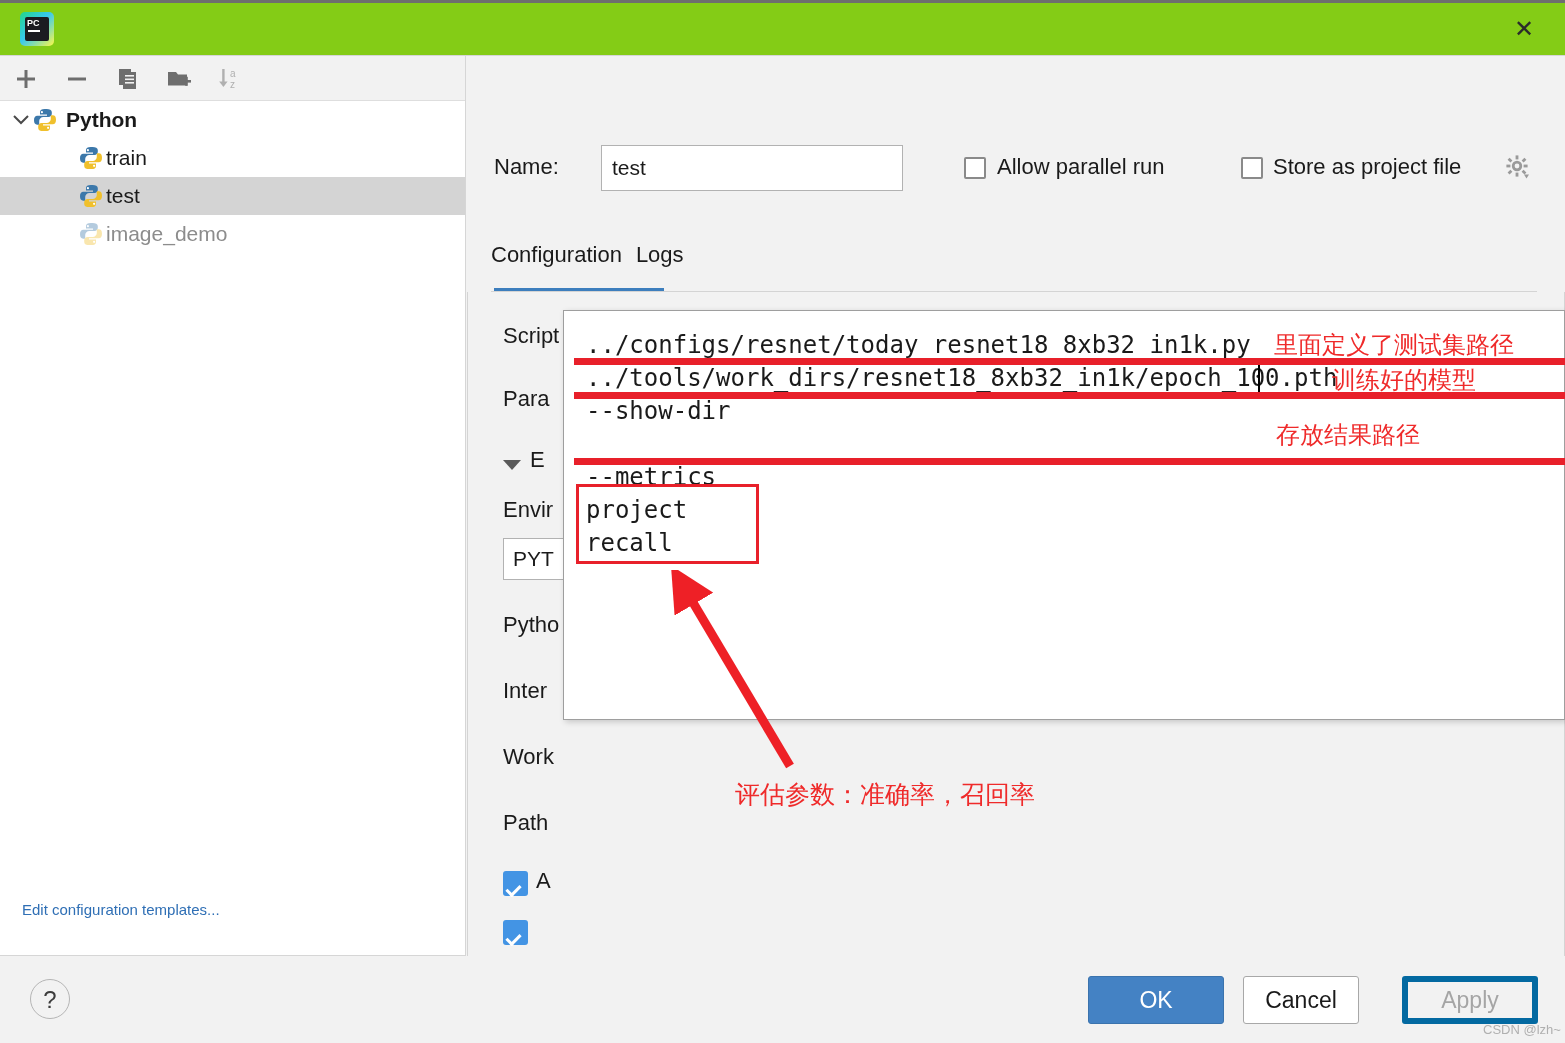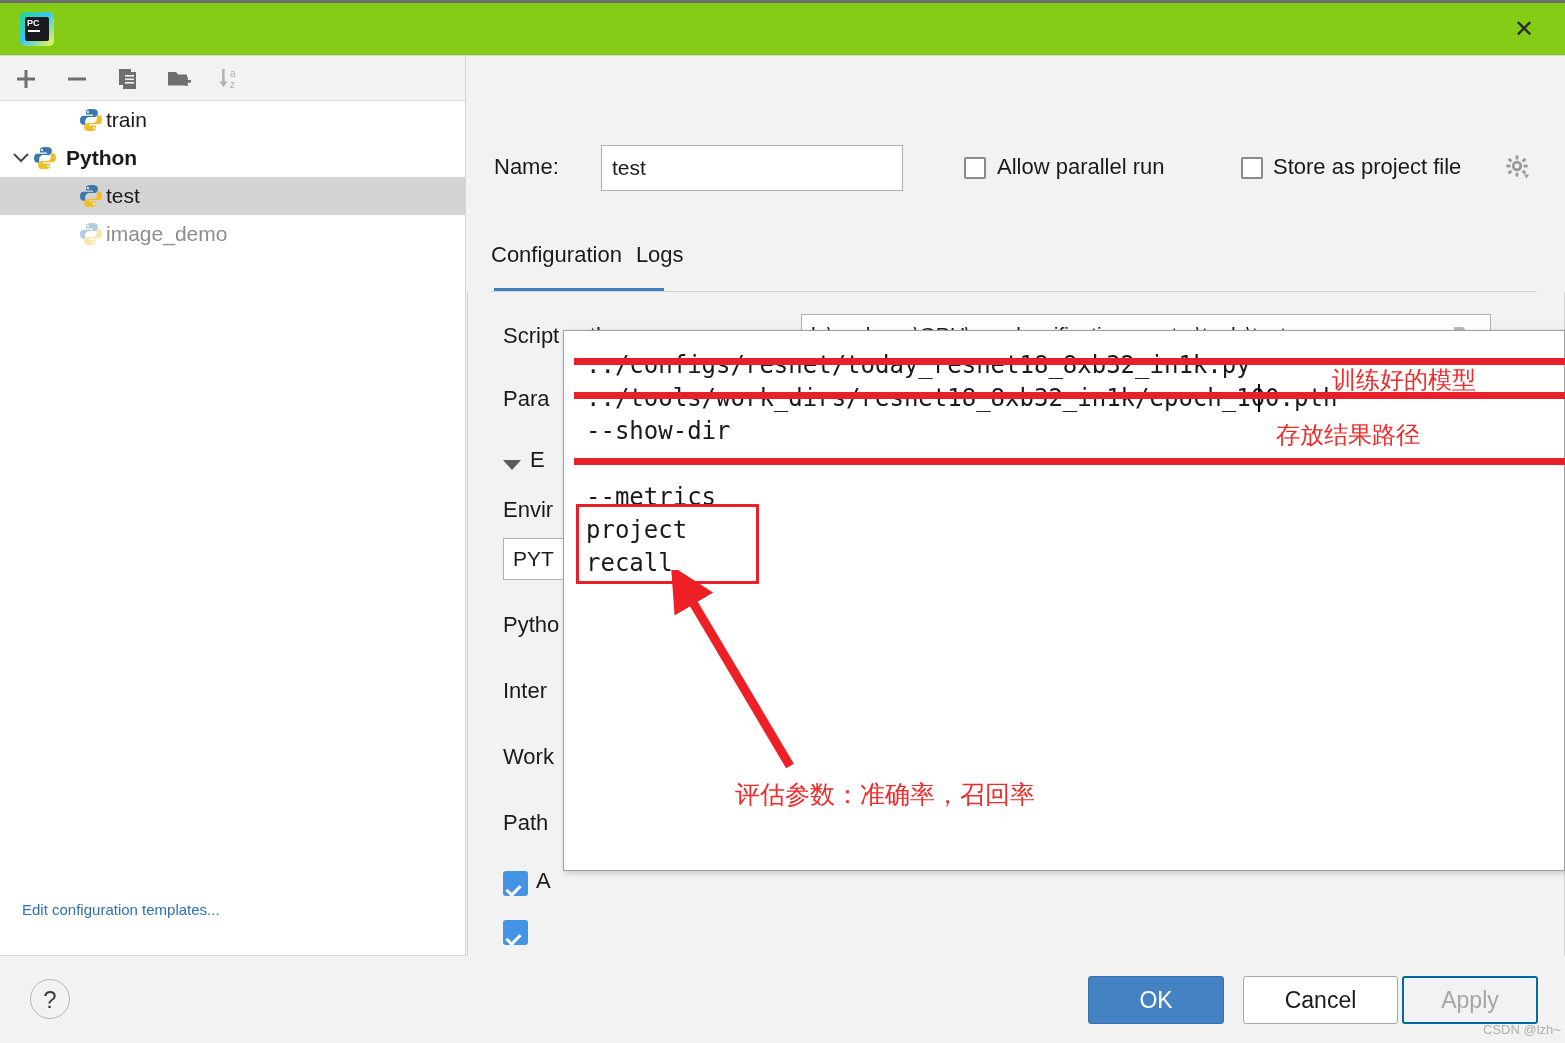--- a/index.html
+++ b/index.html
@@ -289,27 +289,26 @@
     background: #cfcfcf;
     border: 1px solid #bdbdbd;
     box-sizing: border-box;
     cursor: pointer;
   }
 
   
   #overlay {
     position: absolute;
     left: 563px; top: 310px;
-    width: 1002px; height: 541px;
+    width: 1002px; height: 410px;
     background: #ffffff;
     border: 1px solid #9e9e9e;
     box-sizing: border-box;
     box-shadow: 2px 2px 6px rgba(0,0,0,0.18);
     overflow: hidden;
-    margin-top: 20px;
   }
   .ov-line {
     position: absolute;
     left: 22px;
     font-family: "DejaVu Sans Mono", monospace;
     font-size: 24px;
     color: #1a1a1a;
     white-space: pre;
   }
   #ov-l1 { top: 20px; }
@@ -390,28 +389,28 @@
     display: flex; align-items: center; justify-content: center;
     cursor: pointer;
     box-sizing: border-box;
   }
   #btn-ok {
     left: 1088px; width: 136px;
     background: #4482c4; color: #ffffff;
     border: 1px solid #3b73ad;
   }
   #btn-cancel {
-    left: 1243px; width: 155px;
+    left: 1243px; width: 116px;
     background: #ffffff; color: #1a1a1a;
     border: 1px solid #a8a8a8;
   }
   #btn-apply {
     left: 1402px; width: 136px;
     background: #f2f2f2; color: #a5a5a5;
-    border: 2px solid #0369a1;
+    border: 6px solid #0369a1;
   }
   #watermark {
     position: absolute; left: 1483px; top: 1022px;
     font-size: 13px; color: #b0b0b0;
     white-space: nowrap;
   }
 </style>
 </head>
 <body>
 
@@ -466,48 +465,48 @@
         <svg width="28" height="28" viewBox="0 0 28 28">
           <rect x="6.2" y="4" width="2.4" height="15" fill="#b0b0b0"></rect>
           <path d="M3.2 16.5 L7.4 22 L11.6 16.5 Z" fill="#b0b0b0"></path>
           <text x="14" y="12" font-size="10" fill="#b0b0b0" font-family="Liberation Sans, sans-serif">a</text>
           <text x="14" y="23" font-size="10" fill="#b0b0b0" font-family="Liberation Sans, sans-serif">z</text>
         </svg>
       </div>
     </div>
 
     <div id="tree">
-
-      <div class="tree-row child">
-        <span class="py-icon">
-          <svg class="py-glyph" width="26" height="26" viewBox="0 0 26 26">
-            <path d="M12.7 2c-3 0-4.7.8-4.7 3.1v2.4h7v1.3H5.3C3.2 8.8 2 10.3 2 13.3c0 2.9 1.1 4.4 3.2 4.4h2V14c0-2.3 1.9-4 4.1-4h5.2c1.9 0 3.3-1.5 3.3-3.3V5.1C19.8 2.8 17.6 2 14.6 2z" fill="#3c78aa"></path>
-            <circle cx="9.9" cy="5.2" r="1.1" fill="#ffffff"></circle>
-            <path d="M13.3 24c3 0 4.7-.8 4.7-3.1v-2.4h-7v-1.3h9.7c2.1 0 3.3-1.5 3.3-4.5 0-2.9-1.1-4.4-3.2-4.4h-2V12c0 2.3-1.9 4-4.1 4H9.5c-1.9 0-3.3 1.5-3.3 3.3v1.6C6.2 23.2 8.4 24 11.4 24z" fill="#f0c02c"></path>
-            <circle cx="16.1" cy="20.8" r="1.1" fill="#ffffff"></circle>
-          </svg>
-        </span>
-        <span class="label">train</span>
-      </div>
 
       <div class="tree-row root">
         <span class="chev">
           <svg width="18" height="14" viewBox="0 0 18 14">
             <path d="M2 3 L9 10 L16 3" stroke="#4a4a4a" stroke-width="2" fill="none"></path>
           </svg>
         </span>
         <span class="py-icon">
           <svg class="py-glyph" width="26" height="26" viewBox="0 0 26 26">
             <path d="M12.7 2c-3 0-4.7.8-4.7 3.1v2.4h7v1.3H5.3C3.2 8.8 2 10.3 2 13.3c0 2.9 1.1 4.4 3.2 4.4h2V14c0-2.3 1.9-4 4.1-4h5.2c1.9 0 3.3-1.5 3.3-3.3V5.1C19.8 2.8 17.6 2 14.6 2z" fill="#3c78aa"></path>
             <circle cx="9.9" cy="5.2" r="1.1" fill="#ffffff"></circle>
             <path d="M13.3 24c3 0 4.7-.8 4.7-3.1v-2.4h-7v-1.3h9.7c2.1 0 3.3-1.5 3.3-4.5 0-2.9-1.1-4.4-3.2-4.4h-2V12c0 2.3-1.9 4-4.1 4H9.5c-1.9 0-3.3 1.5-3.3 3.3v1.6C6.2 23.2 8.4 24 11.4 24z" fill="#f0c02c"></path>
             <circle cx="16.1" cy="20.8" r="1.1" fill="#ffffff"></circle>
           </svg>
         </span>
         <span class="label">Python</span>
+      </div>
+
+      <div class="tree-row child">
+        <span class="py-icon">
+          <svg class="py-glyph" width="26" height="26" viewBox="0 0 26 26">
+            <path d="M12.7 2c-3 0-4.7.8-4.7 3.1v2.4h7v1.3H5.3C3.2 8.8 2 10.3 2 13.3c0 2.9 1.1 4.4 3.2 4.4h2V14c0-2.3 1.9-4 4.1-4h5.2c1.9 0 3.3-1.5 3.3-3.3V5.1C19.8 2.8 17.6 2 14.6 2z" fill="#3c78aa"></path>
+            <circle cx="9.9" cy="5.2" r="1.1" fill="#ffffff"></circle>
+            <path d="M13.3 24c3 0 4.7-.8 4.7-3.1v-2.4h-7v-1.3h9.7c2.1 0 3.3-1.5 3.3-4.5 0-2.9-1.1-4.4-3.2-4.4h-2V12c0 2.3-1.9 4-4.1 4H9.5c-1.9 0-3.3 1.5-3.3 3.3v1.6C6.2 23.2 8.4 24 11.4 24z" fill="#f0c02c"></path>
+            <circle cx="16.1" cy="20.8" r="1.1" fill="#ffffff"></circle>
+          </svg>
+        </span>
+        <span class="label">train</span>
       </div>
 
       <div class="tree-row child selected">
         <span class="py-icon">
           <svg class="py-glyph" width="26" height="26" viewBox="0 0 26 26">
             <path d="M12.7 2c-3 0-4.7.8-4.7 3.1v2.4h7v1.3H5.3C3.2 8.8 2 10.3 2 13.3c0 2.9 1.1 4.4 3.2 4.4h2V14c0-2.3 1.9-4 4.1-4h5.2c1.9 0 3.3-1.5 3.3-3.3V5.1C19.8 2.8 17.6 2 14.6 2z" fill="#3c78aa"></path>
             <circle cx="9.9" cy="5.2" r="1.1" fill="#ffffff"></circle>
             <path d="M13.3 24c3 0 4.7-.8 4.7-3.1v-2.4h-7v-1.3h9.7c2.1 0 3.3-1.5 3.3-4.5 0-2.9-1.1-4.4-3.2-4.4h-2V12c0 2.3-1.9 4-4.1 4H9.5c-1.9 0-3.3 1.5-3.3 3.3v1.6C6.2 23.2 8.4 24 11.4 24z" fill="#f0c02c"></path>
             <circle cx="16.1" cy="20.8" r="1.1" fill="#ffffff"></circle>
           </svg>
@@ -616,20 +615,21 @@
     <div class="ov-line" id="ov-l6">project</div>
     <div class="ov-line" id="ov-l7">recall</div>
     <div id="ov-caret"></div>
     <div id="metrics-box"></div>
   </div>
 
   <div class="red-underline" id="ul1"></div>
   <div class="red-underline" id="ul2"></div>
   <div class="red-underline" id="ul3"></div>
 
+  <div class="red-note" id="note1">里面定义了测试集路径</div>
   <div class="red-note" id="note2">训练好的模型</div>
   <div class="red-note" id="note3">存放结果路径</div>
   <div class="red-note" id="note4">评估参数：准确率，召回率</div>
 
   <svg id="arrow-svg" viewBox="0 0 160 210">
     <defs>
       <marker id="arrowhead" markerWidth="5" markerHeight="5" refX="2.6" refY="2.5" orient="auto">
         <path d="M0,0 L5,2.5 L0,5 Z" fill="#ee2026"></path>
       </marker>
     </defs>

